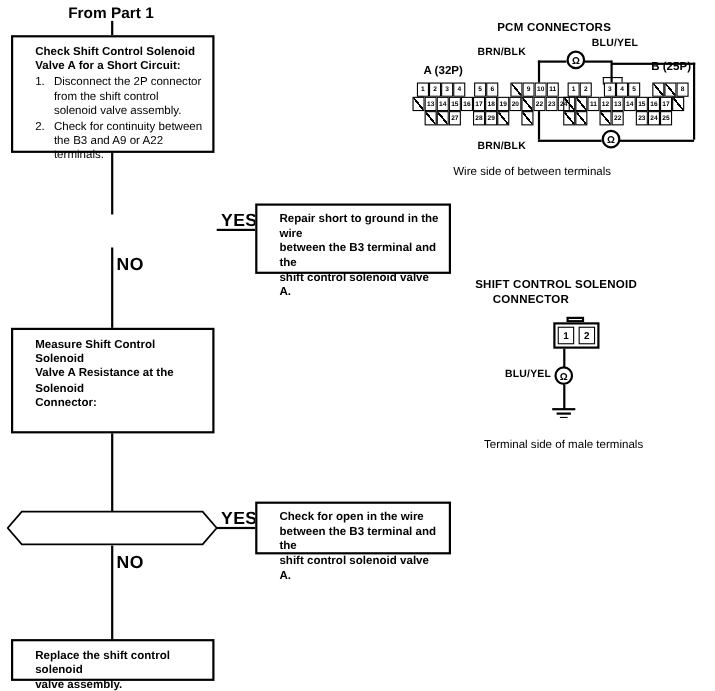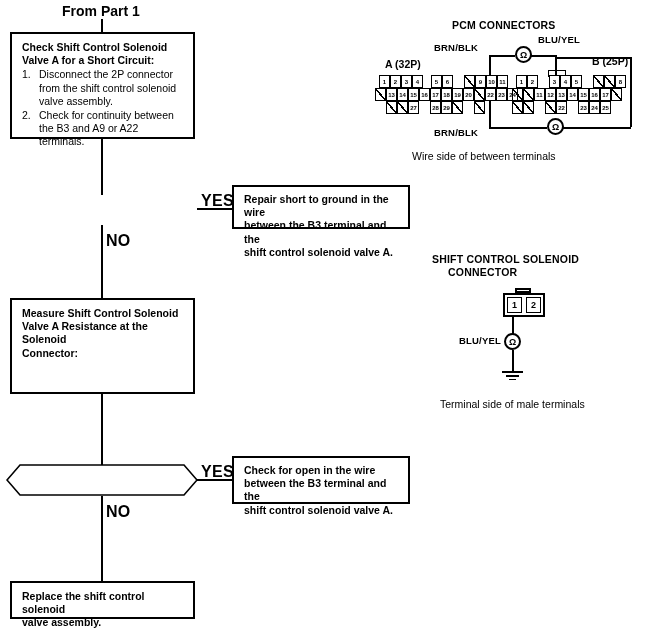--- a/index.html
+++ b/index.html
@@ -31,21 +31,21 @@
     height: 2px;
     background: #000;
   }
 
   
   .box {
     position: absolute;
     border: 2px solid #000;
     background: #fff;
     box-sizing: border-box;
-    padding: 7px 9px 7px 10px;
+    padding: 7px 9px 7px 20px;
     font-size: 10.5px;
     line-height: 13.2px;
     font-weight: bold;
   }
   .box .reg { font-weight: normal; }
 
   .numlist {
     margin: 0;
     padding: 0;
     list-style: none;
@@ -197,21 +197,21 @@
     </ul>
   </div>
 
   <div class="vline" style="left:101px; top:139px; height:56px;"></div>
 
 
   <div class="hline" style="left:197px; top:208px; width:35px;"></div>
   <div class="yes-label" style="left:201px; top:192px;">YES</div>
   <div class="no-label" style="left:106px; top:232px;">NO</div>
 
-  <div class="box" style="left:232px; top:185px; width:178px; height:44px; padding-top:6px;">
+  <div class="box" style="left:232px; top:185px; width:178px; height:64px; padding-top:6px;">
     <div>Repair short to ground in the wire</div>
     <div>between the B3 terminal and the</div>
     <div>shift control solenoid valve A.</div>
   </div>
 
   <div class="vline" style="left:101px; top:225px; height:75px;"></div>
 
   <div class="box" style="left:10px; top:298px; width:185px; height:96px;">
     <div>Measure Shift Control Solenoid</div>
     <div>Valve A Resistance at the Solenoid</div>

